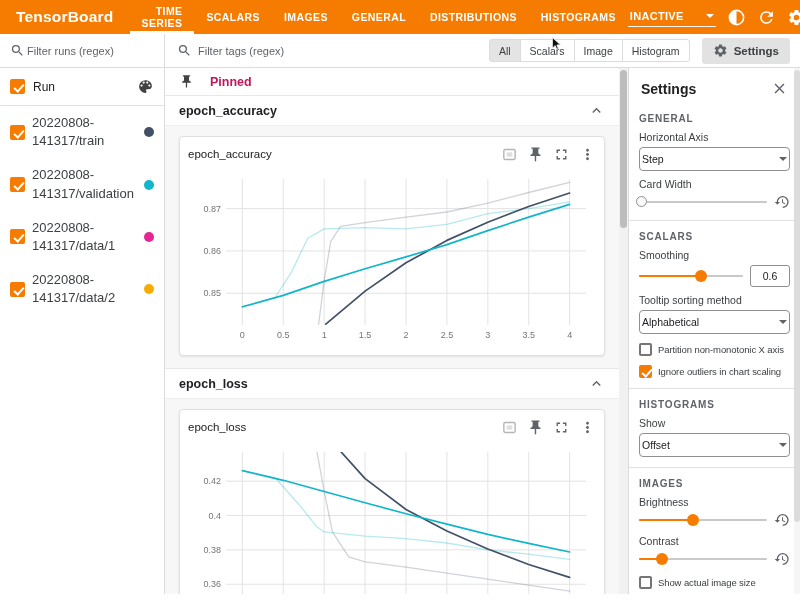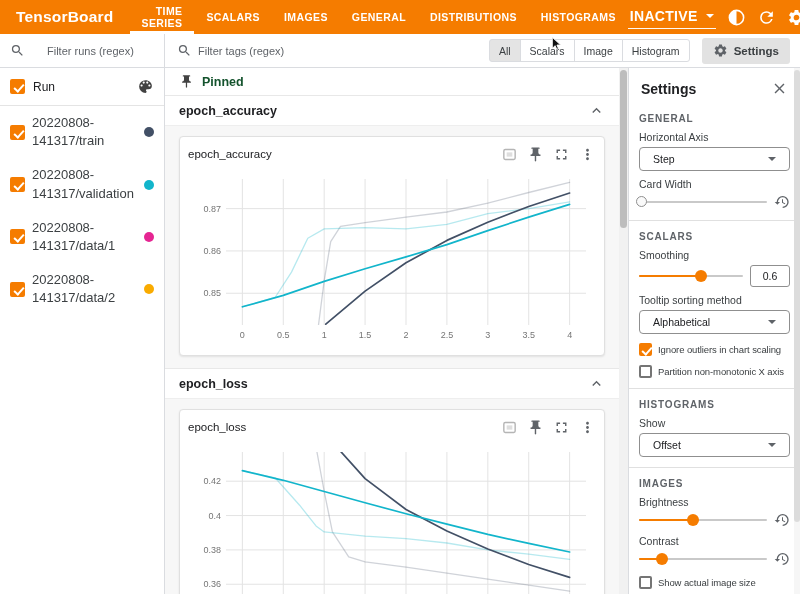--- a/index.html
+++ b/index.html
@@ -9,28 +9,28 @@
   .tb-icon { display:inline-flex; width:18px; height:18px; flex:none; }
   .tb-icon svg { width:100%; height:100%; }
 
   
   .topbar { height:34px; background:#f57c00; display:flex; align-items:center; padding:0 12px 0 16px; }
   .logo { font-size:15.5px; font-weight:700; color:#fff; margin-right:16px; letter-spacing:.2px; }
   .tabs { display:flex; height:100%; }
   .tab { display:flex; align-items:center; padding:0 12px; font-size:10.5px; font-weight:600; letter-spacing:.4px; color:#fff; cursor:pointer; }
   .tab.active { box-shadow: inset 0 -3px 0 #fff; text-align: right; }
   .topbar-right { margin-left:auto; display:flex; align-items:center; gap:11px; }
-  .status-select { display:flex; align-items:center; justify-content:space-between; min-width:88px; color:#fff; font-size:14px; font-weight:600; border-bottom:1px solid rgba(255,255,255,.95); padding:2px 2px 4px; letter-spacing:.3px; cursor:pointer; }
+  .status-select { display:flex; align-items:center; justify-content:space-between; min-width:88px; color:#fff; font-size:11px; font-weight:600; border-bottom:1px solid rgba(255,255,255,.95); padding:2px 2px 4px; letter-spacing:.3px; cursor:pointer; }
   .caret-down { width:0; height:0; border-left:4px solid transparent; border-right:4px solid transparent; border-top:4px solid #5f6368; }
   .caret-down.white { border-top-color:#fff; }
   .topbar .tb-icon { width:19px; height:19px; color:#fff; cursor:pointer; }
 
   
   .toolbar-row { height:34px; border-bottom:1px solid #dadce0; display:flex; align-items:center; background:#fff; }
-  .runs-filter { width:165px; height:100%; border-right:1px solid #dadce0; display:flex; align-items:center; gap:22px; padding:0 10px; flex:none; }
+  .runs-filter { width:165px; height:100%; border-right:1px solid #dadce0; display:flex; align-items:center; gap:2px; padding:0 10px; flex:none; }
   .filter-input { border:none; outline:none; font-size:11px; flex:1; min-width:0; color:#202124; font-family:inherit; background:transparent; }
   .filter-input::placeholder { color:#5f6368; }
   .tags-filter { flex:1; display:flex; align-items:center; gap:6px; padding:0 12px; min-width:0; }
   .icon-gray { color:#5f6368; width:15px; height:15px; }
   .chip-group { display:flex; margin-right:12px; flex:none; }
   .chip { height:23px; display:flex; align-items:center; padding:0 9px; font-size:10.5px; border:1px solid #dadce0; background:#fff; color:#3c4043; margin-left:-1px; cursor:pointer; }
   .chip:first-child { border-radius:3px 0 0 3px; margin-left:0; }
   .chip:last-child { border-radius:0 3px 3px 0; }
   .chip.selected { background:#e4e4e4; }
   .settings-btn { display:flex; align-items:center; gap:6px; height:26px; padding:0 11px; background:#e2e2e2; border:none; border-radius:3px; font-size:11.5px; font-weight:600; color:#3c4043; margin-right:10px; font-family:inherit; cursor:pointer; flex:none; }
@@ -52,21 +52,21 @@
   .cb { width:13px; height:13px; border:2px solid #757575; border-radius:2px; position:relative; flex:none; background:#fff; }
   .cb.checked { background:#f57c00; border-color:#f57c00; }
   .cb.checked::after { content:""; position:absolute; left:3px; top:0px; width:4px; height:8px; border:solid #fff; border-width:0 2px 2px 0; transform:rotate(42deg); }
   .cb-run { width:15px; height:15px; }
   .cb-run.checked::after { left:4px; top:1px; }
 
   
   .main-col { flex:1; min-width:0; overflow:hidden; background:#fff; }
   .pinned-bar { height:28px; display:flex; align-items:center; gap:8px; padding:0 14px; border-bottom:1px solid #e8e8e8; }
   .pinned-bar .tb-icon { width:15px; height:15px; color:#424242; }
-  .pinned-label { font-size:12.5px; font-weight:700; color:#14532d; }
+  .pinned-label { font-size:12.5px; font-weight:700; color:#be185d;margin-left:8px; }
   .pinned-hint { height:24px; display:flex; align-items:center; justify-content:center; font-size:10.5px; font-style:italic; color:#9aa0a6; border-bottom:1px solid #e8e8e8; }
   .section-header { height:30px; display:flex; align-items:center; justify-content:space-between; padding:0 14px; background:#fff; border-bottom:1px solid #eee; }
   .section-title { font-size:12.5px; font-weight:700; color:#202124; }
   .section-header .tb-icon { width:17px; height:17px; color:#5f6368; cursor:pointer; }
   .card-zone { background:#f7f7f7; padding:10px 14px 12px; border-bottom:1px solid #e8e8e8; }
   .card { background:#fff; border:1px solid #e0e0e0; border-radius:4px; box-shadow:0 1px 2px rgba(0,0,0,.09); padding:2px 8px 8px; }
   .card-head { height:30px; display:flex; align-items:center; gap:9px; }
   .card-title { flex:1; font-size:11.5px; color:#202124; }
   .card-head .tb-icon { width:17px; height:17px; color:#5f6368; cursor:pointer; }
   .card-head .dim { color:#b5b5b5; }
@@ -78,21 +78,21 @@
   .main-scrollbar .thumb { position:absolute; top:2px; left:1px; width:7px; height:158px; background:#bdbdbd; border-radius:4px; }
 
   
   .settings-panel { width:172px; flex:none; border-left:1px solid #dadce0; background:#fff; position:relative; overflow:hidden; }
   .sp-head { display:flex; align-items:center; justify-content:space-between; padding:12px 12px 6px 12px; }
   .sp-title { font-size:14px; font-weight:600; color:#202124; }
   .sp-close { width:17px; height:17px; color:#5f6368; cursor:pointer; }
   .sp-body { padding:0 10px; }
   .sp-heading { font-size:10px; font-weight:700; letter-spacing:.8px; color:#5f6368; margin:10px 0 6px; }
   .sp-label { font-size:10.5px; color:#3c4043; margin:7px 0 4px; }
-  .select { height:24px; border:1px solid #8f8f8f; border-radius:4px; background:#fff; display:flex; align-items:center; justify-content:space-between; padding:0 13px; font-size:10.5px; color:#202124; cursor:pointer; }
+  .select { height:24px; border:1px solid #8f8f8f; border-radius:4px; background:#fff; display:flex; align-items:center; justify-content:space-between; padding:0 2px; font-size:10.5px; color:#202124; cursor:pointer; }
   .slider-row { display:flex; align-items:center; gap:7px; margin:4px 0 2px; }
   .slider { position:relative; flex:1; height:16px; cursor:pointer; }
   .track { position:absolute; top:7px; left:0; right:0; height:2px; background:#c9c9c9; border-radius:1px; overflow:hidden; }
   .fill { height:100%; width:var(--pos,0%); background:#f57c00; }
   .s-thumb { position:absolute; top:2px; left:calc(var(--pos,0%) - 6px); width:12px; height:12px; border-radius:50%; background:#f57c00; }
   .slider.gray .fill { background:#9e9e9e; }
   .slider.gray .s-thumb { background:#fafafa; border:1px solid #8f8f8f; width:11px; height:11px; }
   .reset-icon { width:16px; height:16px; color:#5f6368; cursor:pointer; }
   .num-input { width:40px; height:22px; border:1px solid #8f8f8f; border-radius:3px; text-align:center; font-size:10.5px; color:#202124; font-family:inherit; flex:none; }
   .cb-row { display:flex; align-items:center; gap:6px; margin:9px 0; white-space:nowrap; overflow:hidden; }
@@ -422,31 +422,31 @@
             <div class="s-thumb"></div>
           </div>
           <input class="num-input" value="0.6" style="">
         </div>
         <div class="sp-label">Tooltip sorting method</div>
         <div class="select">
           <span>Alphabetical</span>
           <span class="caret-down"></span>
         </div>
         <div class="cb-row">
-          <span class="cb checked"></span>
-          <span class="cb-label">Ignore outliers in chart scaling</span>
-        </div>
-        <div class="cb-row">
           <span class="cb"></span>
           <span class="cb-label">Partition non-monotonic X axis</span>
           <span class="tb-icon info-icon">
               <svg viewBox="0 0 24 24">
                 <path fill="currentColor" d="M12 2C6.48 2 2 6.48 2 12s4.48 10 10 10 10-4.48 10-10S17.52 2 12 2zm0 18c-4.41 0-8-3.59-8-8s3.59-8 8-8 8 3.59 8 8-3.59 8-8 8zm-1-13h2v2h-2zm0 4h2v6h-2z"></path>
               </svg>
             </span>
+        </div>
+        <div class="cb-row">
+          <span class="cb checked"></span>
+          <span class="cb-label">Ignore outliers in chart scaling</span>
         </div>
 
         <hr class="sp-div">
 
         <div class="sp-heading">HISTOGRAMS</div>
         <div class="sp-label">Show</div>
         <div class="select">
           <span>Offset</span>
           <span class="caret-down"></span>
         </div>

